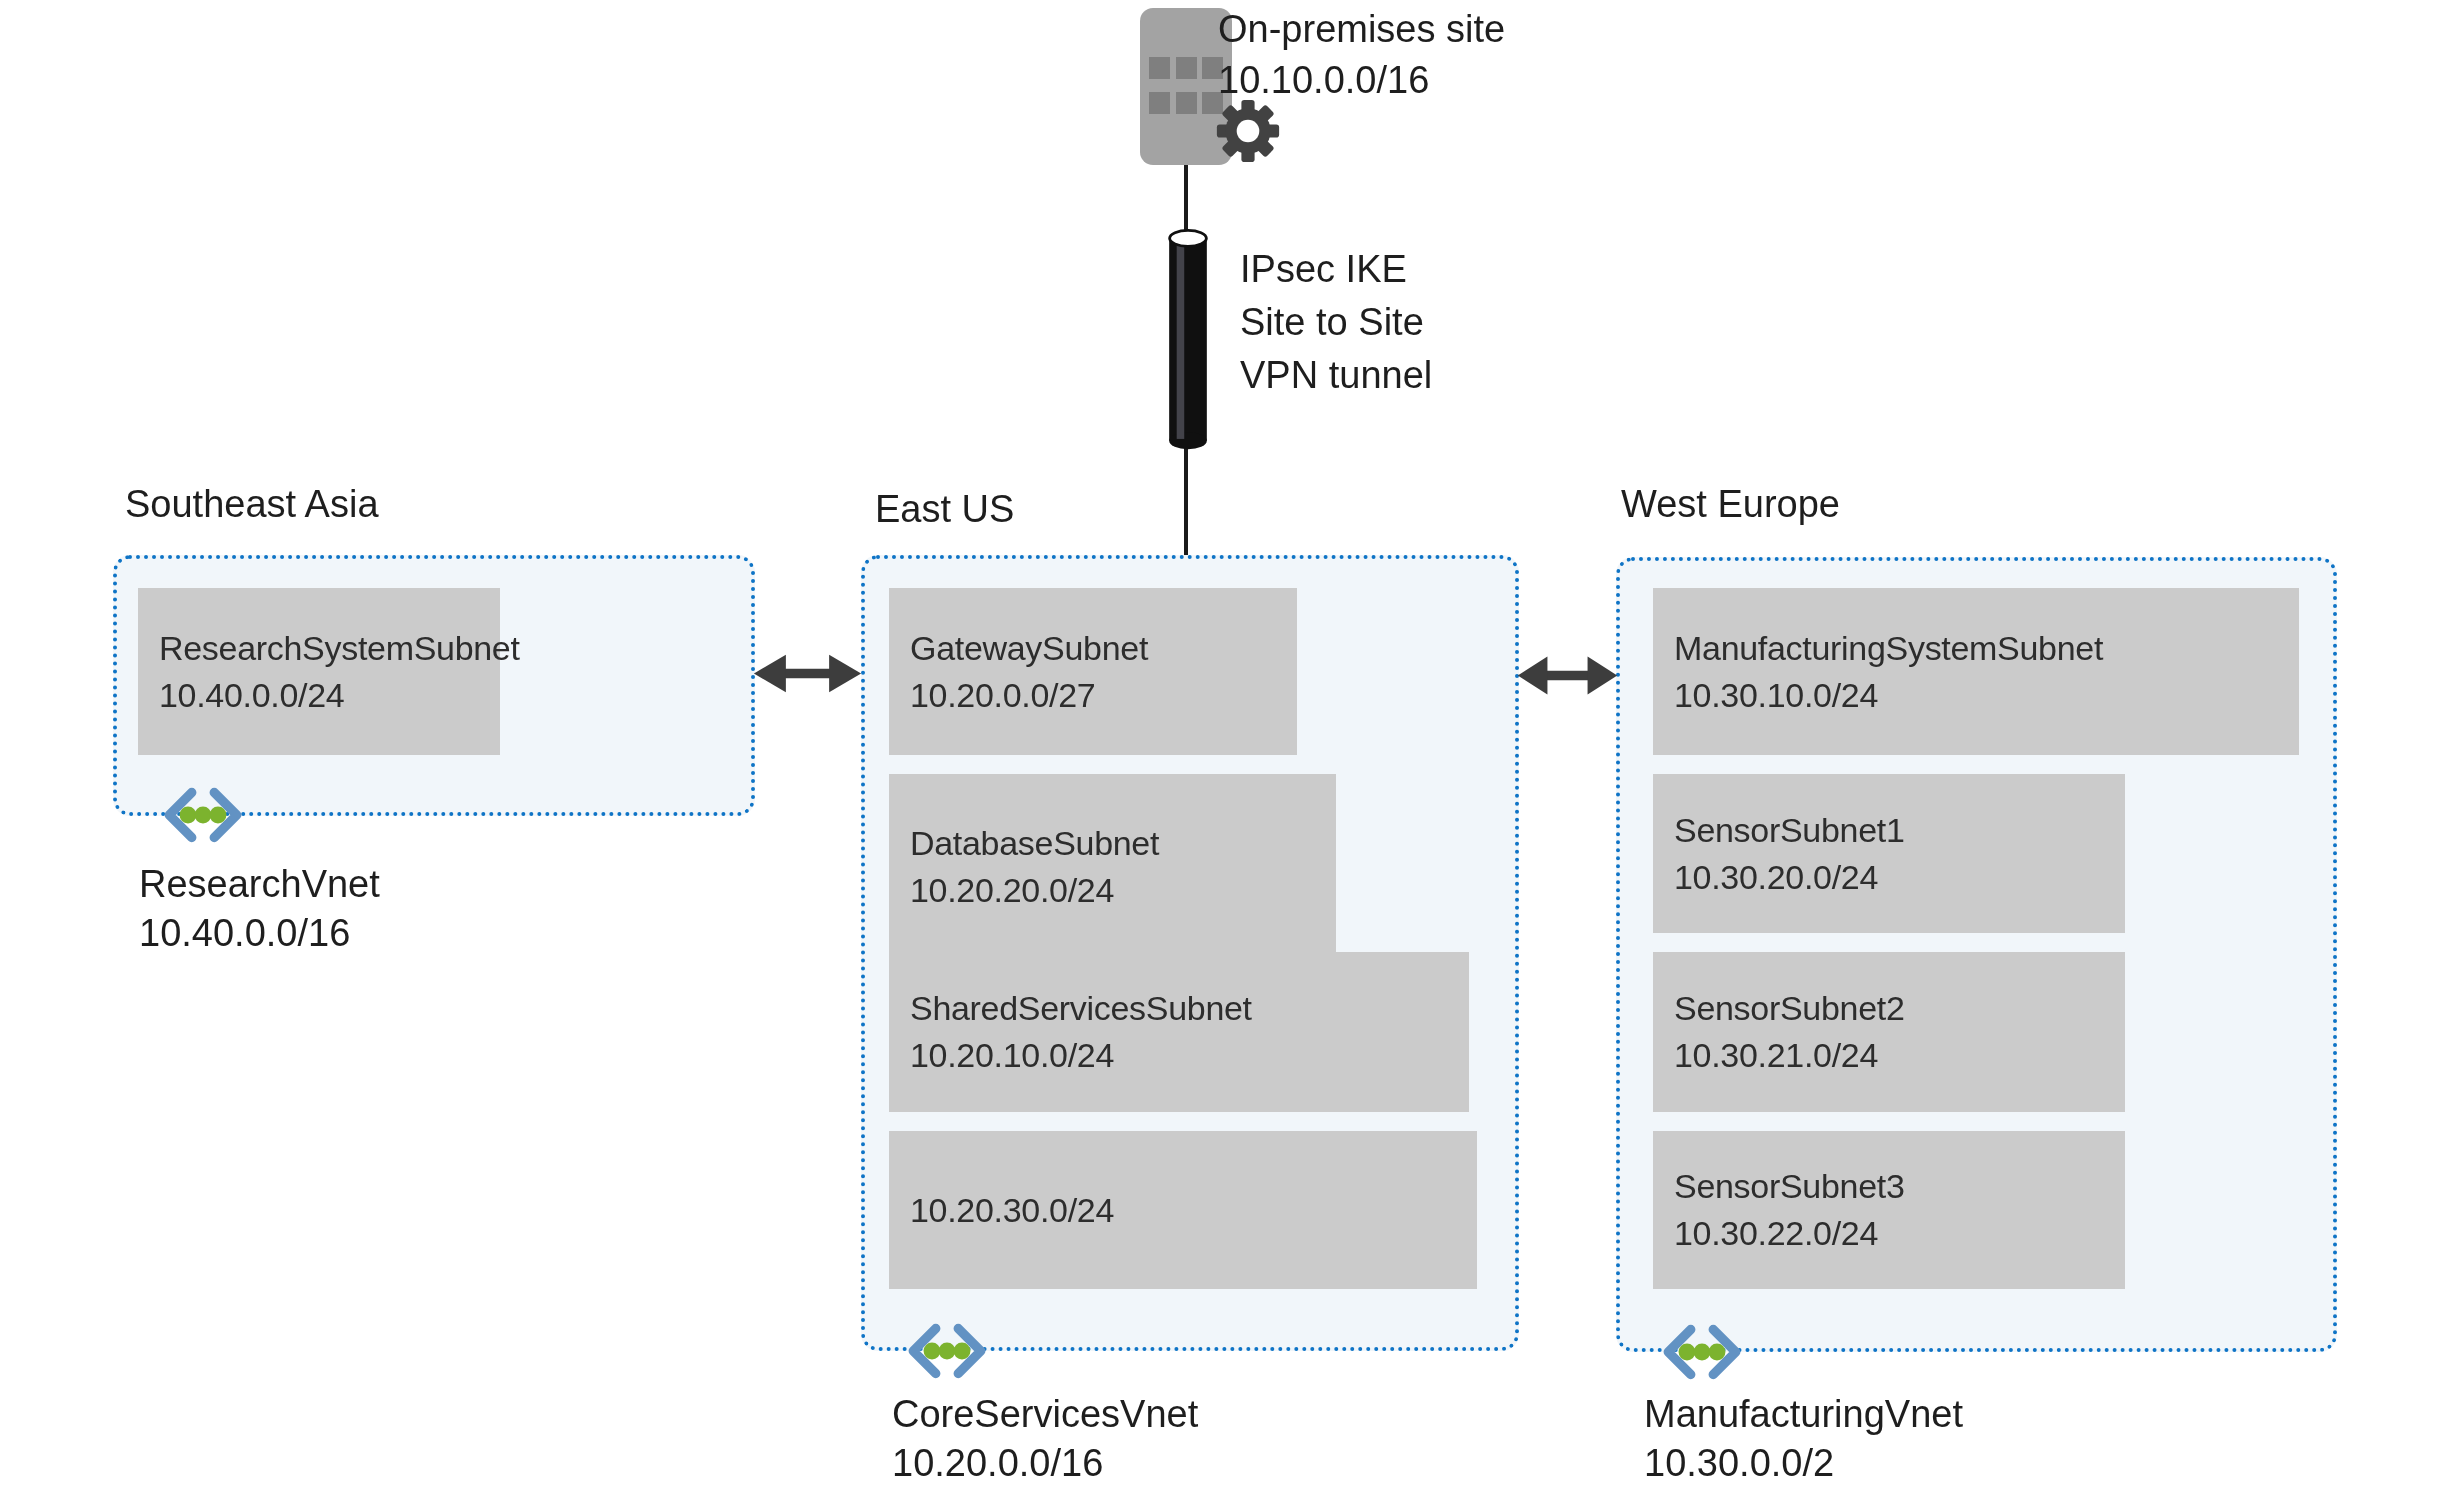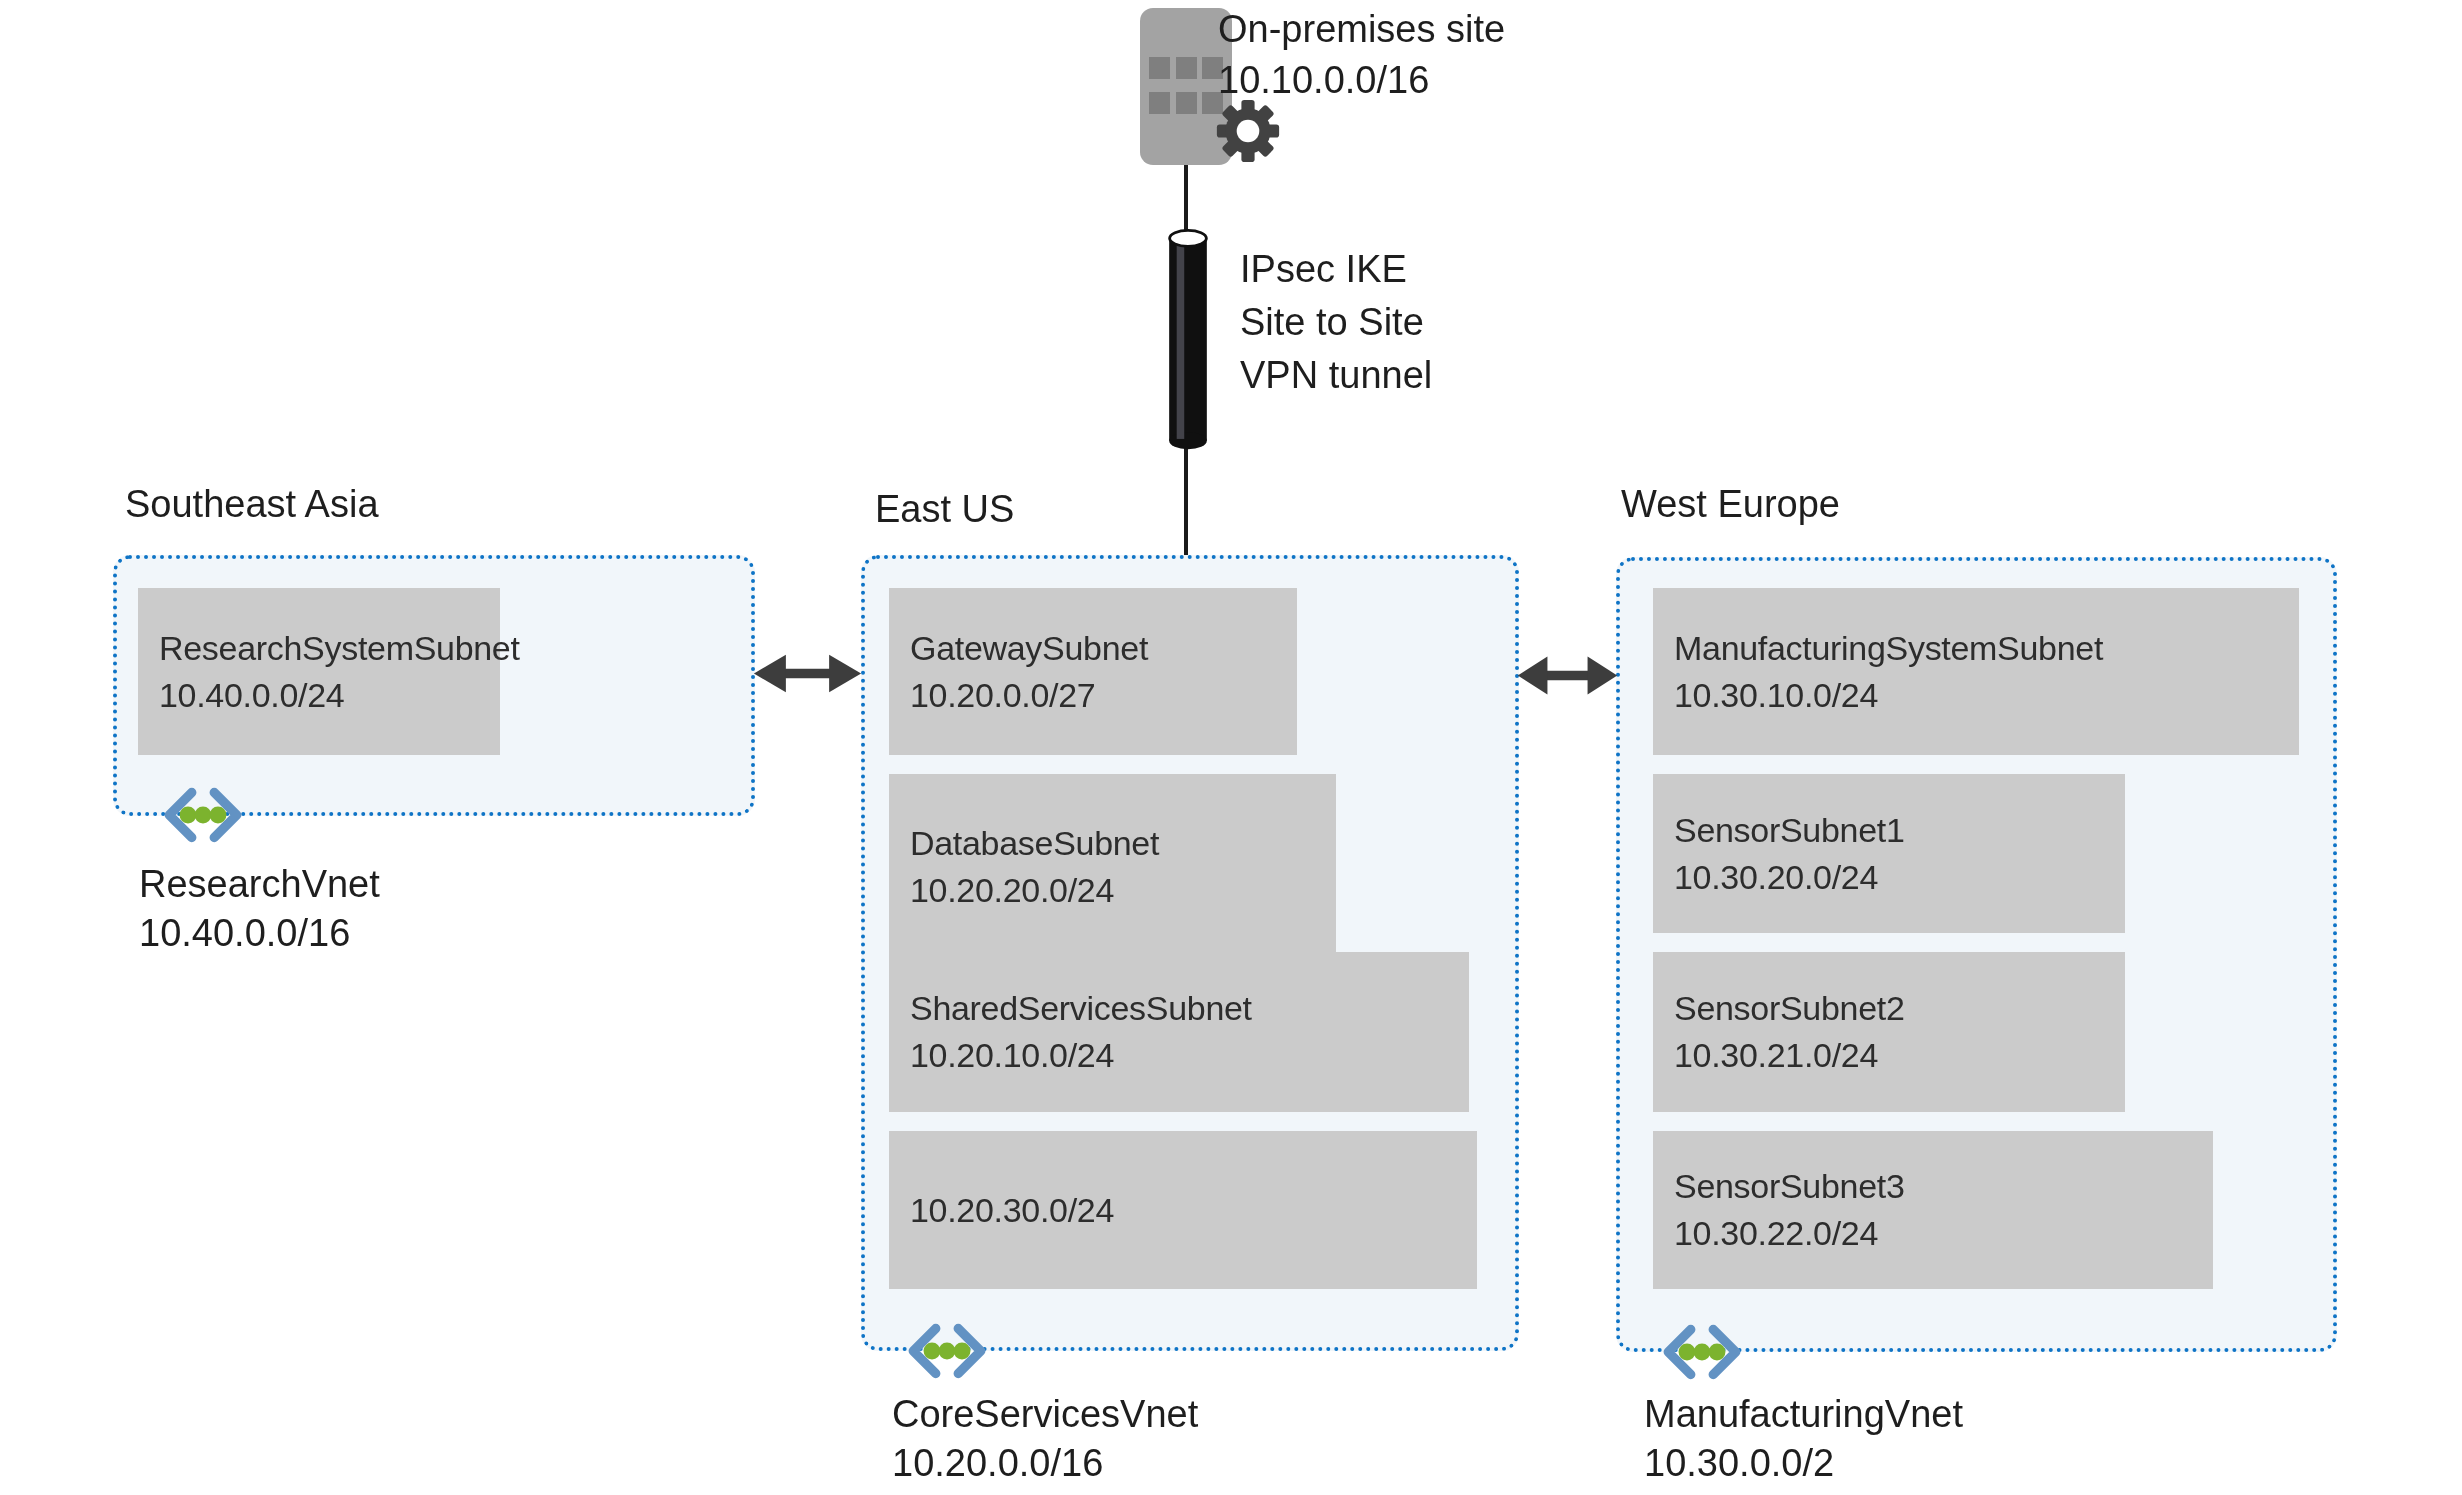--- a/index.html
+++ b/index.html
@@ -73,21 +73,21 @@
     white-space: nowrap;
   }
   #sub-0-0 { left: 138px;  top: 588px;  width: 362px; height: 167px; }
   #sub-1-0 { left: 889px;  top: 588px;  width: 408px; height: 167px; }
   #sub-1-1 { left: 889px;  top: 774px;  width: 447px; height: 186px; }
   #sub-1-2 { left: 889px;  top: 952px; width: 580px; height: 160px; }
   #sub-1-3 { left: 889px;  top: 1131px; width: 588px; height: 158px; }
   #sub-2-0 { left: 1653px; top: 588px;  width: 646px; height: 167px; }
   #sub-2-1 { left: 1653px; top: 774px;  width: 472px; height: 159px; }
   #sub-2-2 { left: 1653px; top: 952px; width: 472px; height: 160px; }
-  #sub-2-3 { left: 1653px; top: 1131px; width: 560px; height: 158px; }
+  #sub-2-3 { left: 1653px; top: 1131px; width: 472px; height: 158px; }
 
   
   #arrow-0 { left: 752px;  top: 647px; }
   #arrow-1 { left: 1516px; top: 649px; }
 
   
   #vnet-icon-0 { left: 158px;  top: 785px; }
   #vnet-icon-1 { left: 902px;  top: 1321px; }
   #vnet-icon-2 { left: 1657px; top: 1322px; }
 

